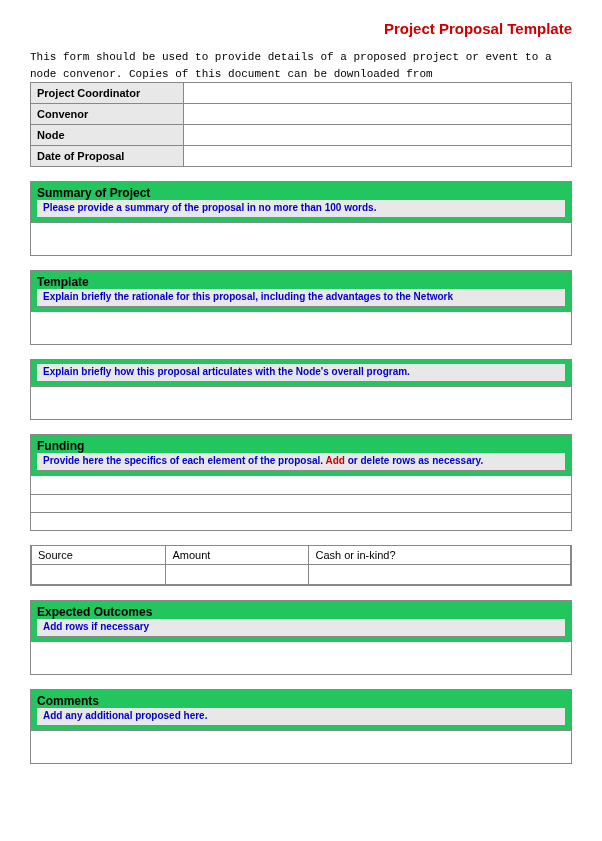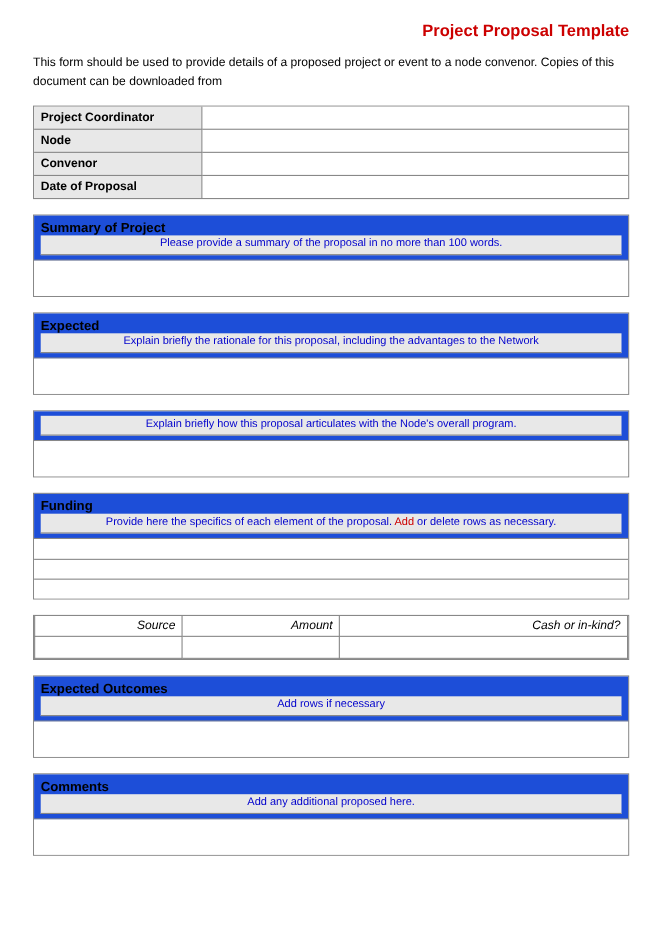--- a/index.html
+++ b/index.html
@@ -22,46 +22,45 @@
       text-align: right;
       color: #cc0000;
       font-size: 15px;
       font-weight: bold;
       margin-bottom: 12px;
     }
 
     .intro-text {
       font-size: 11px;
       color: #000;
-      margin-bottom: 14px;
       line-height: 1.5;
+      font-family: Liberation Mono, monospace;
     }
 
     .section {
       border: 1px solid #888;
       margin-bottom: 14px;
     }
 
     .section-header {
-      background: #1d4ed8;
+      background: #22c55e;
       padding: 4px 6px;
       font-weight: bold;
       font-size: 12px;
       border-bottom: 1px solid #888;
     }
 
     .section-subtext {
       font-size: 10px;
       color: #0000cc;
-      font-weight: normal;
+      font-weight: bold;
       display: block;
       padding: 2px 6px 4px 6px;
       background: #e8e8e8;
       border-bottom: 1px solid #888;
-      text-align: center;
     }
 
     .section-subtext-italic {
       font-style: italic;
     }
 
     .info-table {
       width: 100%;
       border-collapse: collapse;
     }
@@ -91,22 +90,21 @@
       width: 100%;
       border-collapse: collapse;
     }
 
     .funding-table th {
       border: 1px solid #888;
       padding: 3px 6px;
       font-size: 11px;
       font-weight: normal;
       background: #fff;
-      text-align: right;
-      font-style: italic;
+      text-align: left;
     }
 
     .funding-table td {
       border: 1px solid #888;
       padding: 3px 6px;
       height: 20px;
       background: #fff;
     }
 
     .funding-table tr:first-child th {
@@ -145,46 +143,46 @@
 <div class="intro-text">This form should be used to provide details of a proposed project or event to a node convenor. Copies of this document can be downloaded from</div>
 
 <div class="section">
   <table class="info-table">
     <tbody>
         <tr>
       <td class="label">Project Coordinator</td>
       <td class="value"></td>
     </tr>
     <tr>
+      <td class="label">Convenor</td>
+      <td class="value"></td>
+    </tr>
+    <tr>
       <td class="label">Node</td>
-      <td class="value"></td>
-    </tr>
-    <tr>
-      <td class="label">Convenor</td>
       <td class="value"></td>
     </tr>
     <tr>
       <td class="label">Date of Proposal</td>
       <td class="value"></td>
     </tr>
   </tbody>
     </table>
 </div>
 
 <div class="section">
   <div class="section-header">
     <span>Summary of Project</span>
     <span class="section-subtext">Please provide a summary of the proposal in no more than 100 words.</span>
   </div>
   <div class="section-empty-tall"></div>
 </div>
 
 <div class="section">
   <div class="section-header">
-    <span>Expected</span>
+    <span>Template</span>
     <span class="section-subtext">Explain briefly the rationale for this proposal, including the advantages to the Network</span>
   </div>
   <div class="section-empty-tall"></div>
 </div>
 
 <div class="section">
   <div class="section-header">
     <span class="section-subtext">Explain briefly how this proposal articulates with the Node's overall program.</span>
   </div>
   <div class="section-empty-tall"></div>

